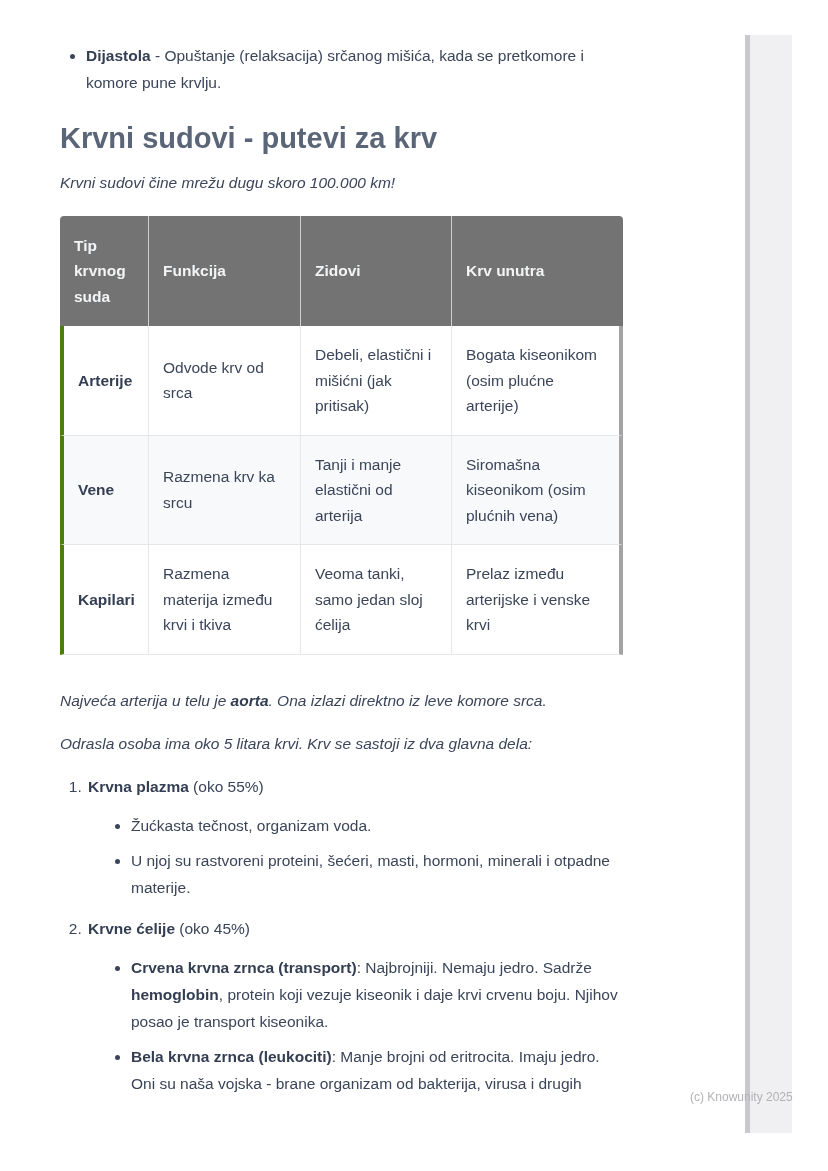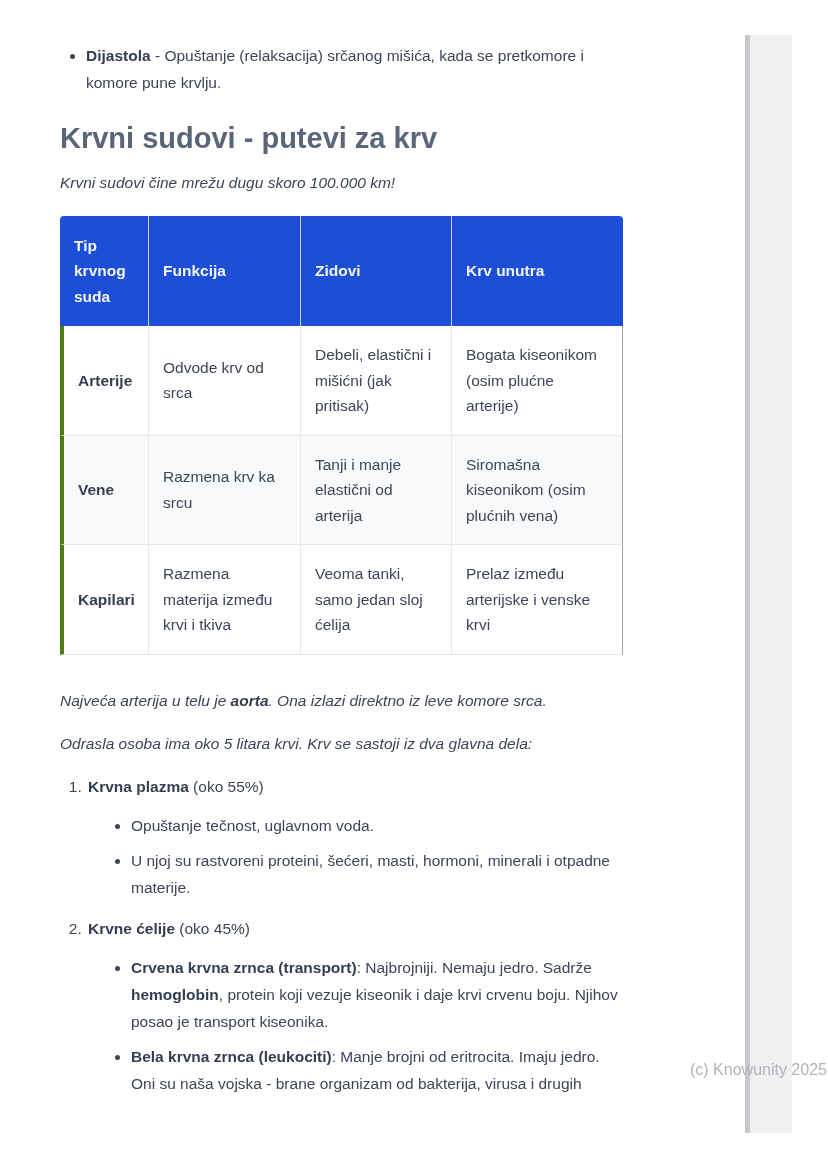--- a/index.html
+++ b/index.html
@@ -43,57 +43,57 @@
     table-layout: fixed;
     margin: 20px 0 32px 0;
     border-radius: 4px 4px 0 0;
     line-height: 25.5px;
   }
   table.vessels col.c1 { width: 88px; }
   table.vessels col.c2 { width: 152px; }
   table.vessels col.c3 { width: 151px; }
   table.vessels col.c4 { width: 172px; }
   table.vessels th {
-    background: #1d4ed8;
+    background: #737373;
     color: #f2f4f6;
     font-weight: 600;
     text-align: left;
     vertical-align: middle;
     padding: 16px 14px;
     height: 110px;
     border-left: 1px solid #cdd1d6;
   }
   table.vessels th:first-child { border-left: none; border-top-left-radius: 4px; }
   table.vessels th:last-child { border-top-right-radius: 4px; }
   table.vessels td {
     vertical-align: middle;
     padding: 16px 14px;
     height: 105px;
     border-bottom: 1px solid #e5e7ea;
     border-left: 1px solid #e5e7ea;
     background: #ffffff;
   }
   table.vessels td:first-child { border-left: 4px solid #4d7c0f; font-weight: 700; color: #343e52; }
-  table.vessels td:last-child { border-right: 1px solid #a3a3a3; }
+  table.vessels td:last-child { border-right: 4px solid #a3a3a3; }
   table.vessels tr.alt td { background: #f8f9fb; }
 
   .scroll-strip {
     position: absolute;
     left: 745px;
     top: 35px;
     width: 47px;
     height: 1098px;
     background: #f0f0f2;
     border-left: 5px solid #c9c9cd;
   }
   .watermark {
     position: absolute;
     left: 690px;
-    top: 1063px;
-    font-size: 16px;
+    top: 1090px;
+    font-size: 12px;
     line-height: 14px;
     color: #b2b2b7;
     white-space: nowrap;
     z-index: 2;
   }
 </style>
 </head>
 <body>
 
 <div class="scroll-strip"></div>
@@ -150,21 +150,21 @@
 
   <p><span>Najveća arterija u telu je </span><span class="bold">aorta</span><span>. Ona izlazi direktno iz leve komore srca.</span></p>
 
 
   <p>Odrasla osoba ima oko 5 litara krvi. Krv se sastoji iz dva glavna dela:</p>
 
   <ol class="main-list">
     <li>
       <span class="bold">Krvna plazma</span><span> (oko 55%)</span>
       <ul class="sub-list">
-        <li><span>Opuštanje tečnost, uglavnom voda.</span></li>
+        <li><span>Žućkasta tečnost, organizam voda.</span></li>
         <li><span>U njoj su rastvoreni proteini, šećeri, masti, hormoni, minerali i otpadne materije.</span></li>
       </ul>
     </li>
     <li>
       <span class="bold">Krvne ćelije</span><span> (oko 45%)</span>
       <ul class="sub-list">
         <li>
           <span class="bold">Crvena krvna zrnca (transport)</span><span>: Najbrojniji. Nemaju jedro. Sadrže </span><span class="bold">hemoglobin</span><span>, protein koji vezuje kiseonik i daje krvi crvenu boju. Njihov posao je transport kiseonika.</span>
         </li>
         <li>

